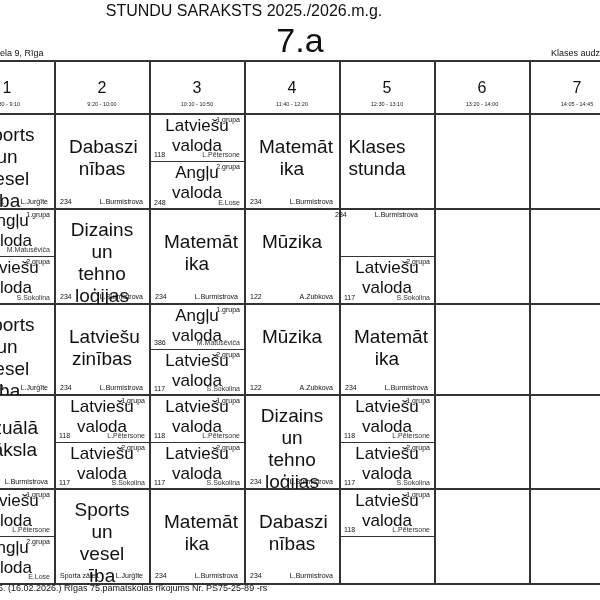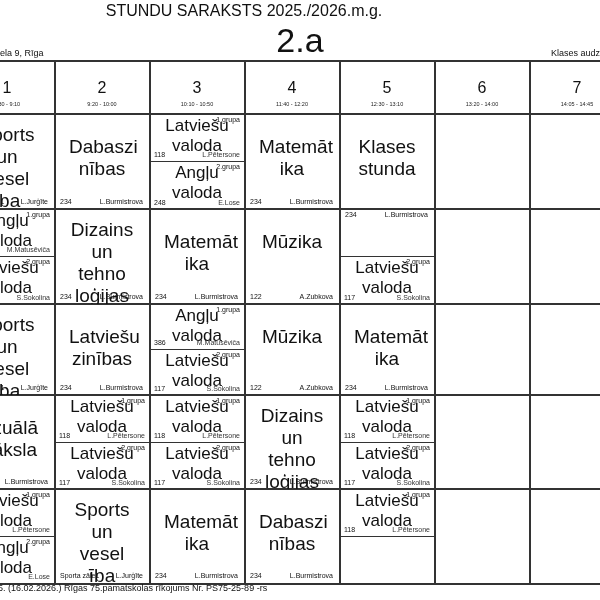--- a/index.html
+++ b/index.html
@@ -22,21 +22,21 @@
   .half .subj { position:absolute; left:0; right:0; text-align:center; font-size:17px; line-height:20px; top:2px; }
   .half .grp { position:absolute; right:4px; top:2px; font-size:7px; }
   .half .room { position:absolute; left:4px; bottom:3px; font-size:7px; }
   .half .teacher { position:absolute; right:4px; bottom:3px; font-size:7px; color:#333; }
   .footer { position:absolute; top:583px; left:-2px; font-size:9px; white-space:nowrap; }
 </style>
 </head>
 <body>
 
 <div class="title">STUNDU SARAKSTS 2025./2026.m.g.</div>
-<div class="class-name">2.a</div>
+<div class="class-name">7.a</div>
 <div class="addr">iela 9, Rīga</div>
 <div class="room-label">Klases audzi</div>
 
 <div class="grid" id="grid" style="width: 665px; height: 521px;">
     <div class="hdr" style="left: 0px; width: 95px;">
       <div class="num">1</div>
       <div class="time">8:30 - 9:10</div>
     </div>
     <div class="hdr" style="left: 95px; width: 95px;">
       <div class="num">2</div>
@@ -94,21 +94,21 @@
       <div class="grp">2.grupa</div>
       <div class="room">248</div>
       <div class="teacher">E.Lose</div>
     </div>
     <div class="hline" style="top: 99px; left: 190px; width: 95px; height: 1px;"></div>
     <div class="cell" style="left: 285px; top: 52px; width: 94px; height: 95px;">
       <div class="subj" style="top: 22px; padding: 0px 14px;">Matemāt ika</div>
       <div class="room">234</div>
       <div class="teacher">L.Burmistrova</div>
     </div>
-    <div class="cell" style="left: 380px; top: 52px; width: 94px; height: 108px;">
+    <div class="cell" style="left: 370px; top: 52px; width: 94px; height: 108px;">
       <div class="subj" style="top: 22px; padding: 0px 14px;">Klases stunda</div>
       <div class="room">234</div>
       <div class="teacher">L.Burmistrova</div>
     </div>
     <div class="half" style="left: 0px; top: 147px; width: 94px; height: 47px;">
       <div class="subj">Angļu valoda</div>
       <div class="grp">1.grupa</div>
       <div class="teacher">M.Matusēviča</div>
     </div>
     <div class="half" style="left: 0px; top: 194px; width: 94px; height: 48px;">

